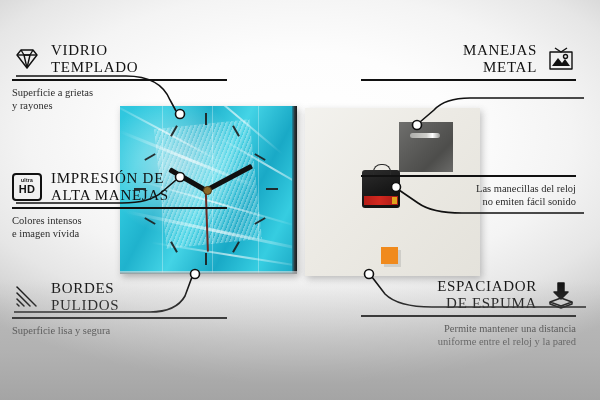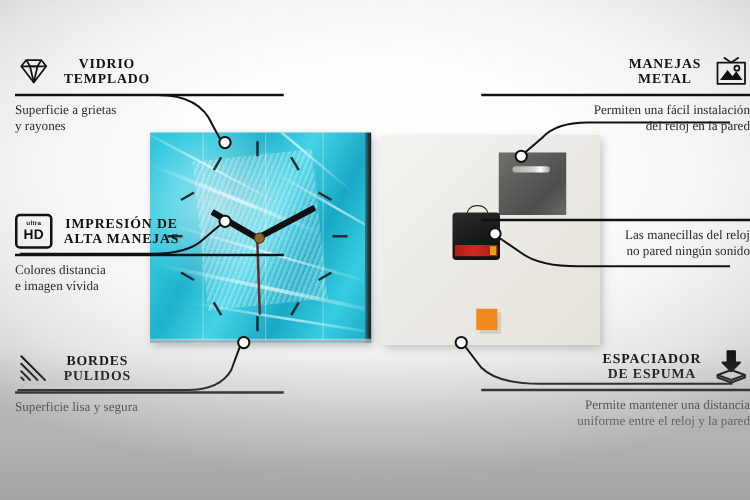--- a/index.html
+++ b/index.html
@@ -167,38 +167,37 @@
     background: #f08a1d;
     box-shadow: 3px 3px 0 rgba(200,200,195,0.8);
   }
 
   
   .callout {
     position: absolute;
     width: 215px;
   }
   .callout.left  { left: 12px;  text-align: left; }
-  .callout.right { right: 0; text-align: right; }
+  .callout.right { right: 24px; text-align: right; }
 
   .callout-head {
     display: flex;
     align-items: center;
     gap: 9px;
   }
   .callout.right .callout-head { flex-direction: row-reverse; }
 
   .callout-title {
     font-family: "Liberation Serif", serif;
-    font-size: 11px;
-    font-weight: bold;
+    font-size: 15px;
+    font-weight: normal;
     letter-spacing: 0.7px;
     line-height: 1.12;
     color: #121212;
     white-space: pre-line;
-    text-align: center;
   }
   .callout-rule {
     height: 2px;
     background: #111111;
     margin: 3px 0 5px 0;
     width: 100%;
   }
   .callout-sub {
     font-family: "Liberation Serif", serif;
     font-size: 10.5px;
@@ -349,21 +348,21 @@
       <span class="icon-box">
         <span class="hd-badge">
           <span class="hd-ultra">ultra</span>
           <span class="hd-main">HD</span>
         </span>
       </span>
       <span class="callout-title">IMPRESIÓN DE
 ALTA MANEJAS</span>
     </div>
     <div class="callout-rule"></div>
-    <div class="callout-sub">Colores distancia
+    <div class="callout-sub">Colores intensos
 e imagen vívida</div>
   </div>
 
   <div class="callout left" style="top:280px;">
     <div class="callout-head">
       <span class="icon-box">
         <svg width="26" height="26" viewBox="0 0 26 26">
           <g stroke="#111" stroke-width="1.5" stroke-linecap="round">
             <line x1="3" y1="3" x2="22" y2="22"></line>
             <line x1="3" y1="9" x2="16" y2="22"></line>
@@ -388,28 +387,26 @@
             <rect x="4" y="6" width="22" height="17"></rect>
             <path d="M6,20 L12,12 L16,17 L19,13 L24,20 Z" fill="#111" stroke="none"></path>
             <circle cx="19.5" cy="10.5" r="2"></circle>
           </g>
         </svg>
       </span>
       <span class="callout-title">MANEJAS
 METAL</span>
     </div>
     <div class="callout-rule"></div>
-    <div class="callout-sub">Permiten una fácil instalación
-del reloj en la pared</div>
   </div>
 
   <div class="callout right" style="top:172px;">
     <div class="callout-rule"></div>
     <div class="callout-sub">Las manecillas del reloj
-no pared ningún sonido</div>
+no emiten fácil sonido</div>
   </div>
 
   <div class="callout right" style="top:278px;">
     <div class="callout-head">
       <span class="icon-box">
         <svg width="28" height="28" viewBox="0 0 28 28">
           <g fill="none" stroke="#111" stroke-width="1.5" stroke-linejoin="round">
             <path d="M11,2 L17,2 L17,11 L21,11 L14,18 L7,11 L11,11 Z" fill="#111" stroke="#111"></path>
             <path d="M14,17 L25,21 L14,25 L3,21 Z"></path>
             <path d="M3,21 L3,23 L14,27 L25,23 L25,21"></path>

